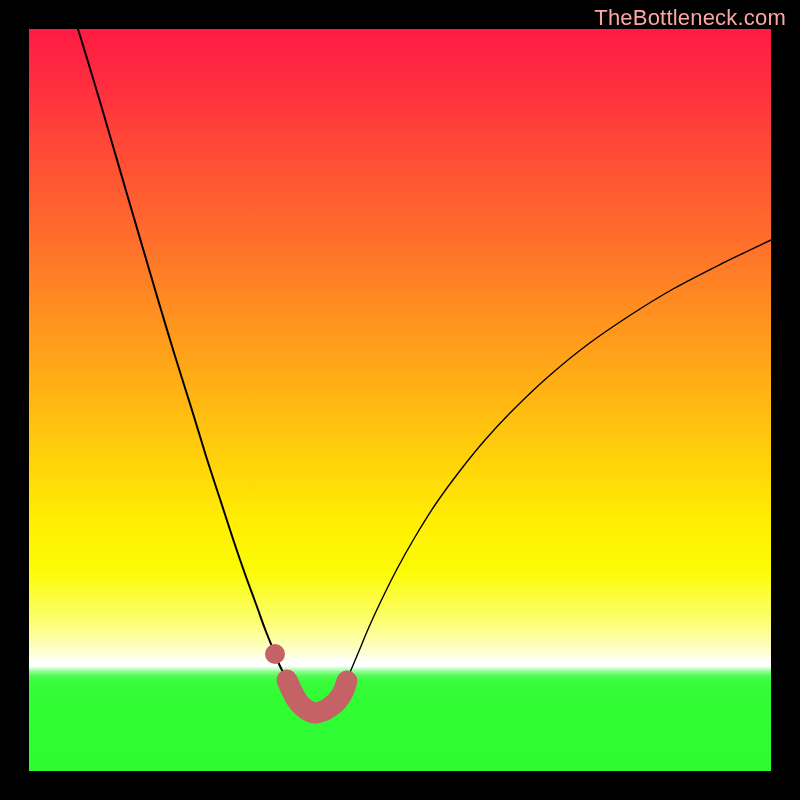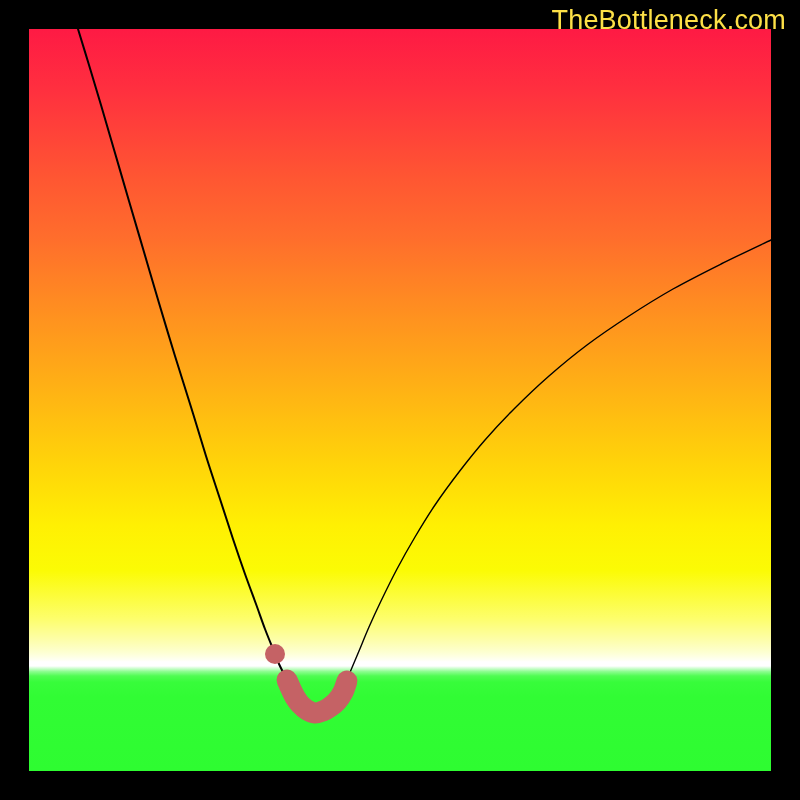--- a/index.html
+++ b/index.html
@@ -38,22 +38,22 @@
       #4ffc52 87.2%,
       #38fc3b 88%,
       #31fc34 90%,
       #2efc31 100%
     );
   }
   .watermark {
     position: absolute;
     top: 5px;
     right: 14px;
-    color: #fde047;
-    font-size: 27px;
+    color: #fca5a5;
+    font-size: 22px;
     font-weight: 500;
     letter-spacing: 0.2px;
   }
   svg.plot {
     position: absolute;
     left: 29px;
     top: 29px;
     width: 742px;
     height: 742px;
     overflow: visible;

